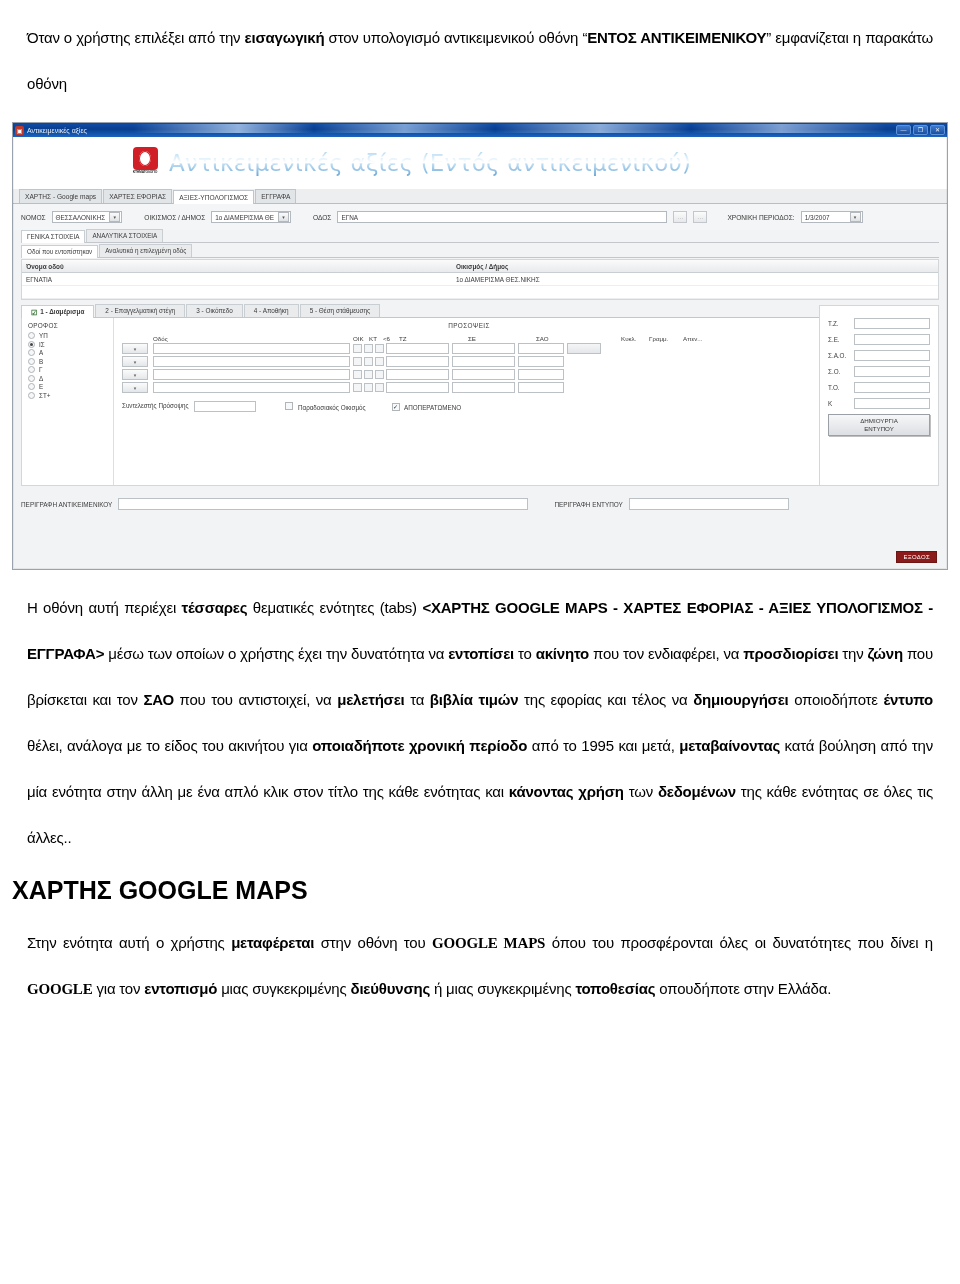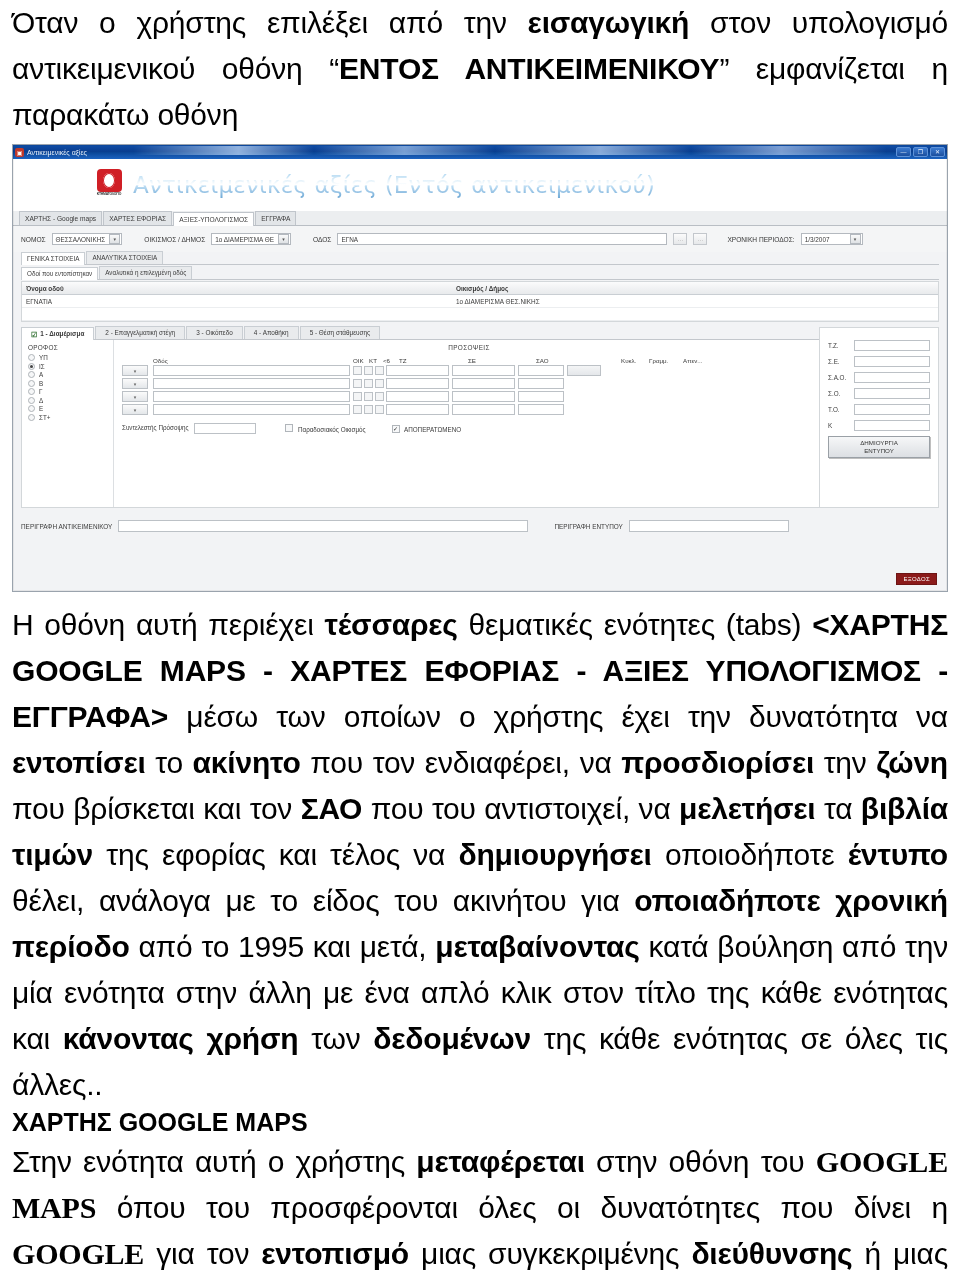--- a/index.html
+++ b/index.html
@@ -12,23 +12,23 @@
     overflow:hidden;
   }
   .page { position:relative; width:960px; height:1284px; padding:0 12px; }
 
   
   .h-row { display:flex; align-items:baseline; gap:0; margin:2px 0 6px 0; }
   .h-num { font-size:30px; font-weight:bold; width:168px; flex:none; letter-spacing:-0.5px;}
   .h-title { font-size:30px; font-weight:bold; letter-spacing:-0.3px; }
 
   p.body {
-    font-size:30px;
+    font-size:15px;
     line-height:46px;
-    margin:0;
+    margin:15px;
     text-align:justify;
     text-justify:inter-word;
     letter-spacing:-0.2px;
   }
   p.body b { font-weight:bold; }
   .sub-h { font-size:25px; font-weight:bold; margin:0 0 2px 0; }
   .mono-ish { font-family:Liberation Serif, serif; font-weight:bold; }
 
   
   .app-shot {
@@ -70,21 +70,21 @@
     background:linear-gradient(180deg,#3b7ad0,#1b4f9e);
     border:1px solid #5e92d8;
     border-radius:2px;
     color:#e8f0fb; font-size:6px; line-height:8px; text-align:center;
   }
 
   .app-banner {
     height:52px;
     background:#ffffff;
     display:flex; align-items:center;
-    padding-left:82px;
+    padding-left:118px;
     gap:10px;
   }
   .logo {
     width:28px; height:32px; flex:none;
     display:flex; flex-direction:column; align-items:center; justify-content:flex-start;
   }
   .logo .badge {
     width:25px; height:23px;
     background:#d01f26;
     border-radius:4px;

